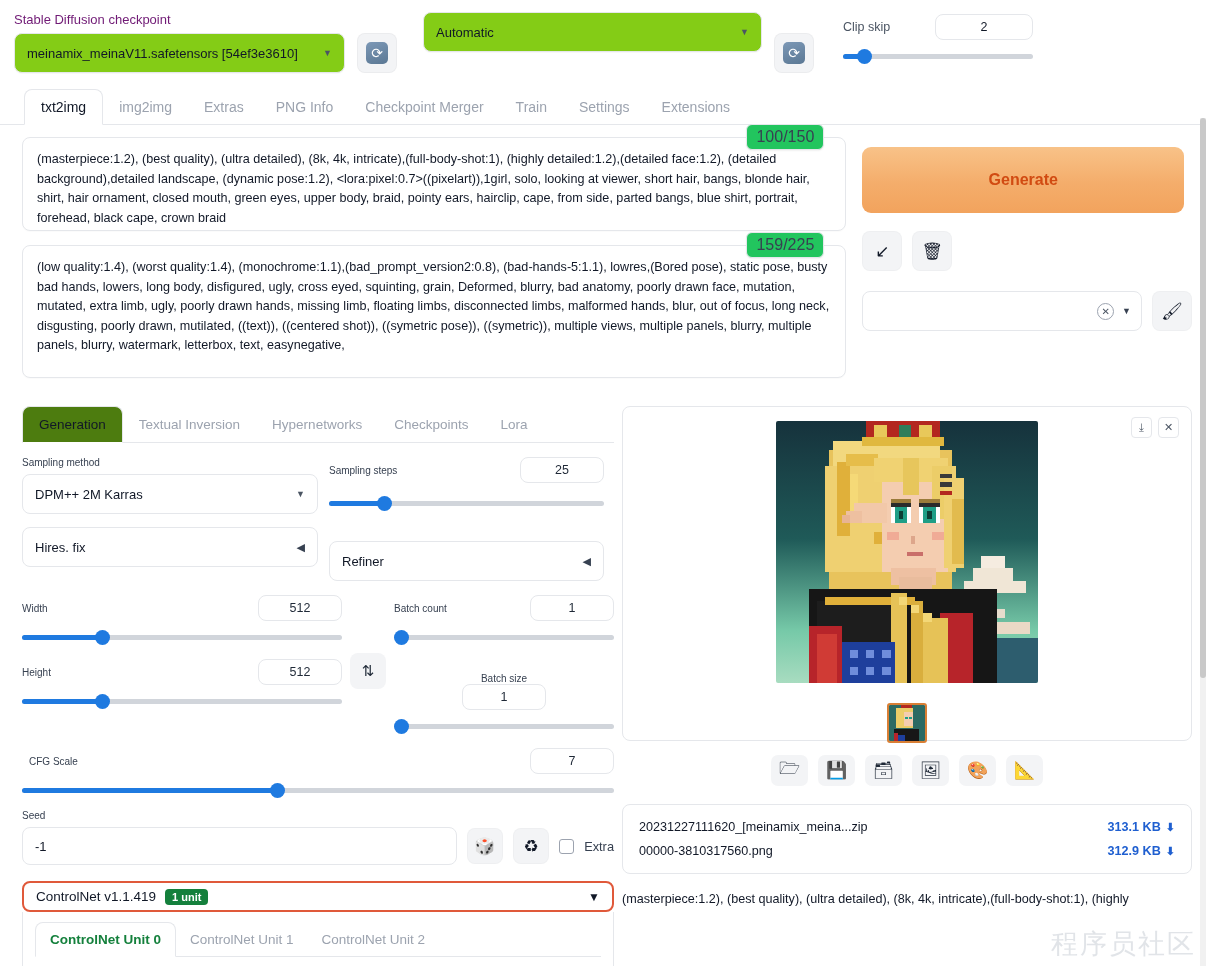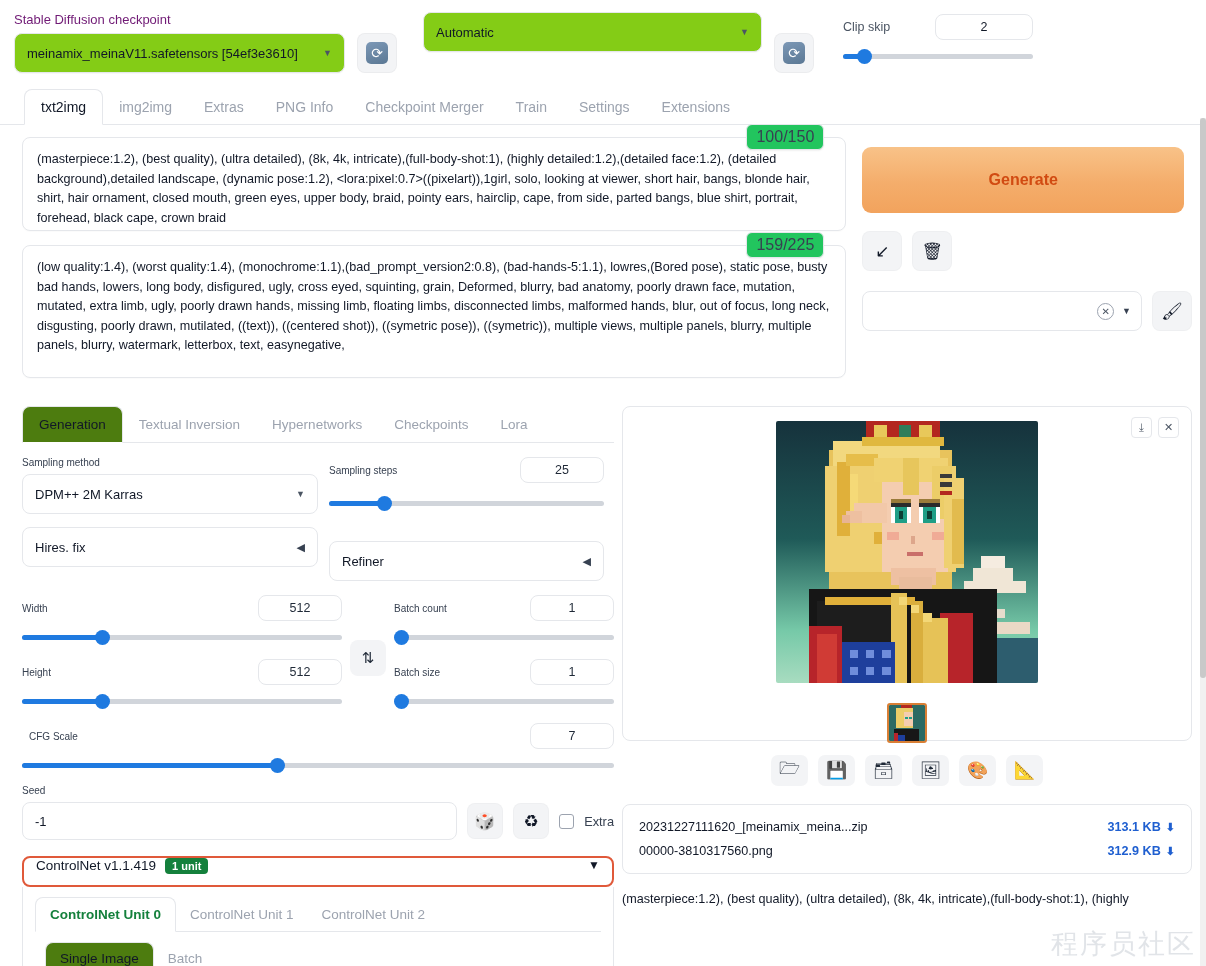--- a/index.html
+++ b/index.html
@@ -137,21 +137,21 @@
     display:flex; align-items:center; justify-content:center; font-size: 15px; cursor:pointer;
   }
   .seed-input {
     height: 38px; border:1px solid #e5e7eb; border-radius:8px; background:#fff;
     display:flex; align-items:center; padding: 0 12px; font-size: 13px; color:#111827;
   }
   .chk { width: 15px; height: 15px; border:1px solid #9ca3af; border-radius:3px; background:#fff; }
 
   
   .cn-head {
-    border:2px solid #e0593a; border-radius:8px; height: 31px; display:flex; align-items:flex-start;
+    border:2px solid #e0593a; border-radius:8px; height: 31px; display:flex; align-items:center;
     padding: 0 12px; background:#fff; margin-top: 16px; cursor:pointer;
   }
   .cn-title { font-size: 13.5px; color:#111827; }
   .badge { background:#14803c; color:#fff; font-size:11px; font-weight:bold; border-radius:4px; padding:2px 7px; margin-left:9px; }
   .cn-caret { margin-left:auto; font-size:12px; color:#111827; }
   .cn-body { border:1px solid #e5e7eb; border-top:none; border-radius:0 0 8px 8px; padding: 10px 12px 0 12px; }
   .cn-tabs { display:flex; align-items:flex-end; border-bottom:1px solid #e5e7eb; }
   .cntab { font-size:13.5px; color:#9ca3af; padding: 9px 14px; cursor:pointer; }
   .cntab.active { color:#14803c; font-weight:bold; background:#fff; border:1px solid #e5e7eb; border-bottom:1px solid #fff;
     border-radius:8px 8px 0 0; margin-bottom:-1px; }
@@ -343,21 +343,21 @@
         <div style="width:220px;">
           <div class="row-lbl">
             <span class="lbl" style="margin:0;">Batch count</span>
             <span class="num-sm">1</span>
           </div>
           <div class="slider">
             <div class="track"></div>
             <div class="fill" id="bcfill" style="width: 0px;"></div>
             <div class="knob" id="bcknob" style="left: 0px;"></div>
           </div>
-          <div class="row-lbl" style="margin-top:14px;">
+          <div class="row-lbl" style="margin-top:28px;flex-direction:column;">
             <span class="lbl" style="margin:0;">Batch size</span>
             <span class="num-sm">1</span>
           </div>
           <div class="slider">
             <div class="track"></div>
             <div class="fill" id="bsfill" style="width: 0px;"></div>
             <div class="knob" id="bsknob" style="left: 0px;"></div>
           </div>
         </div>
       </div>

